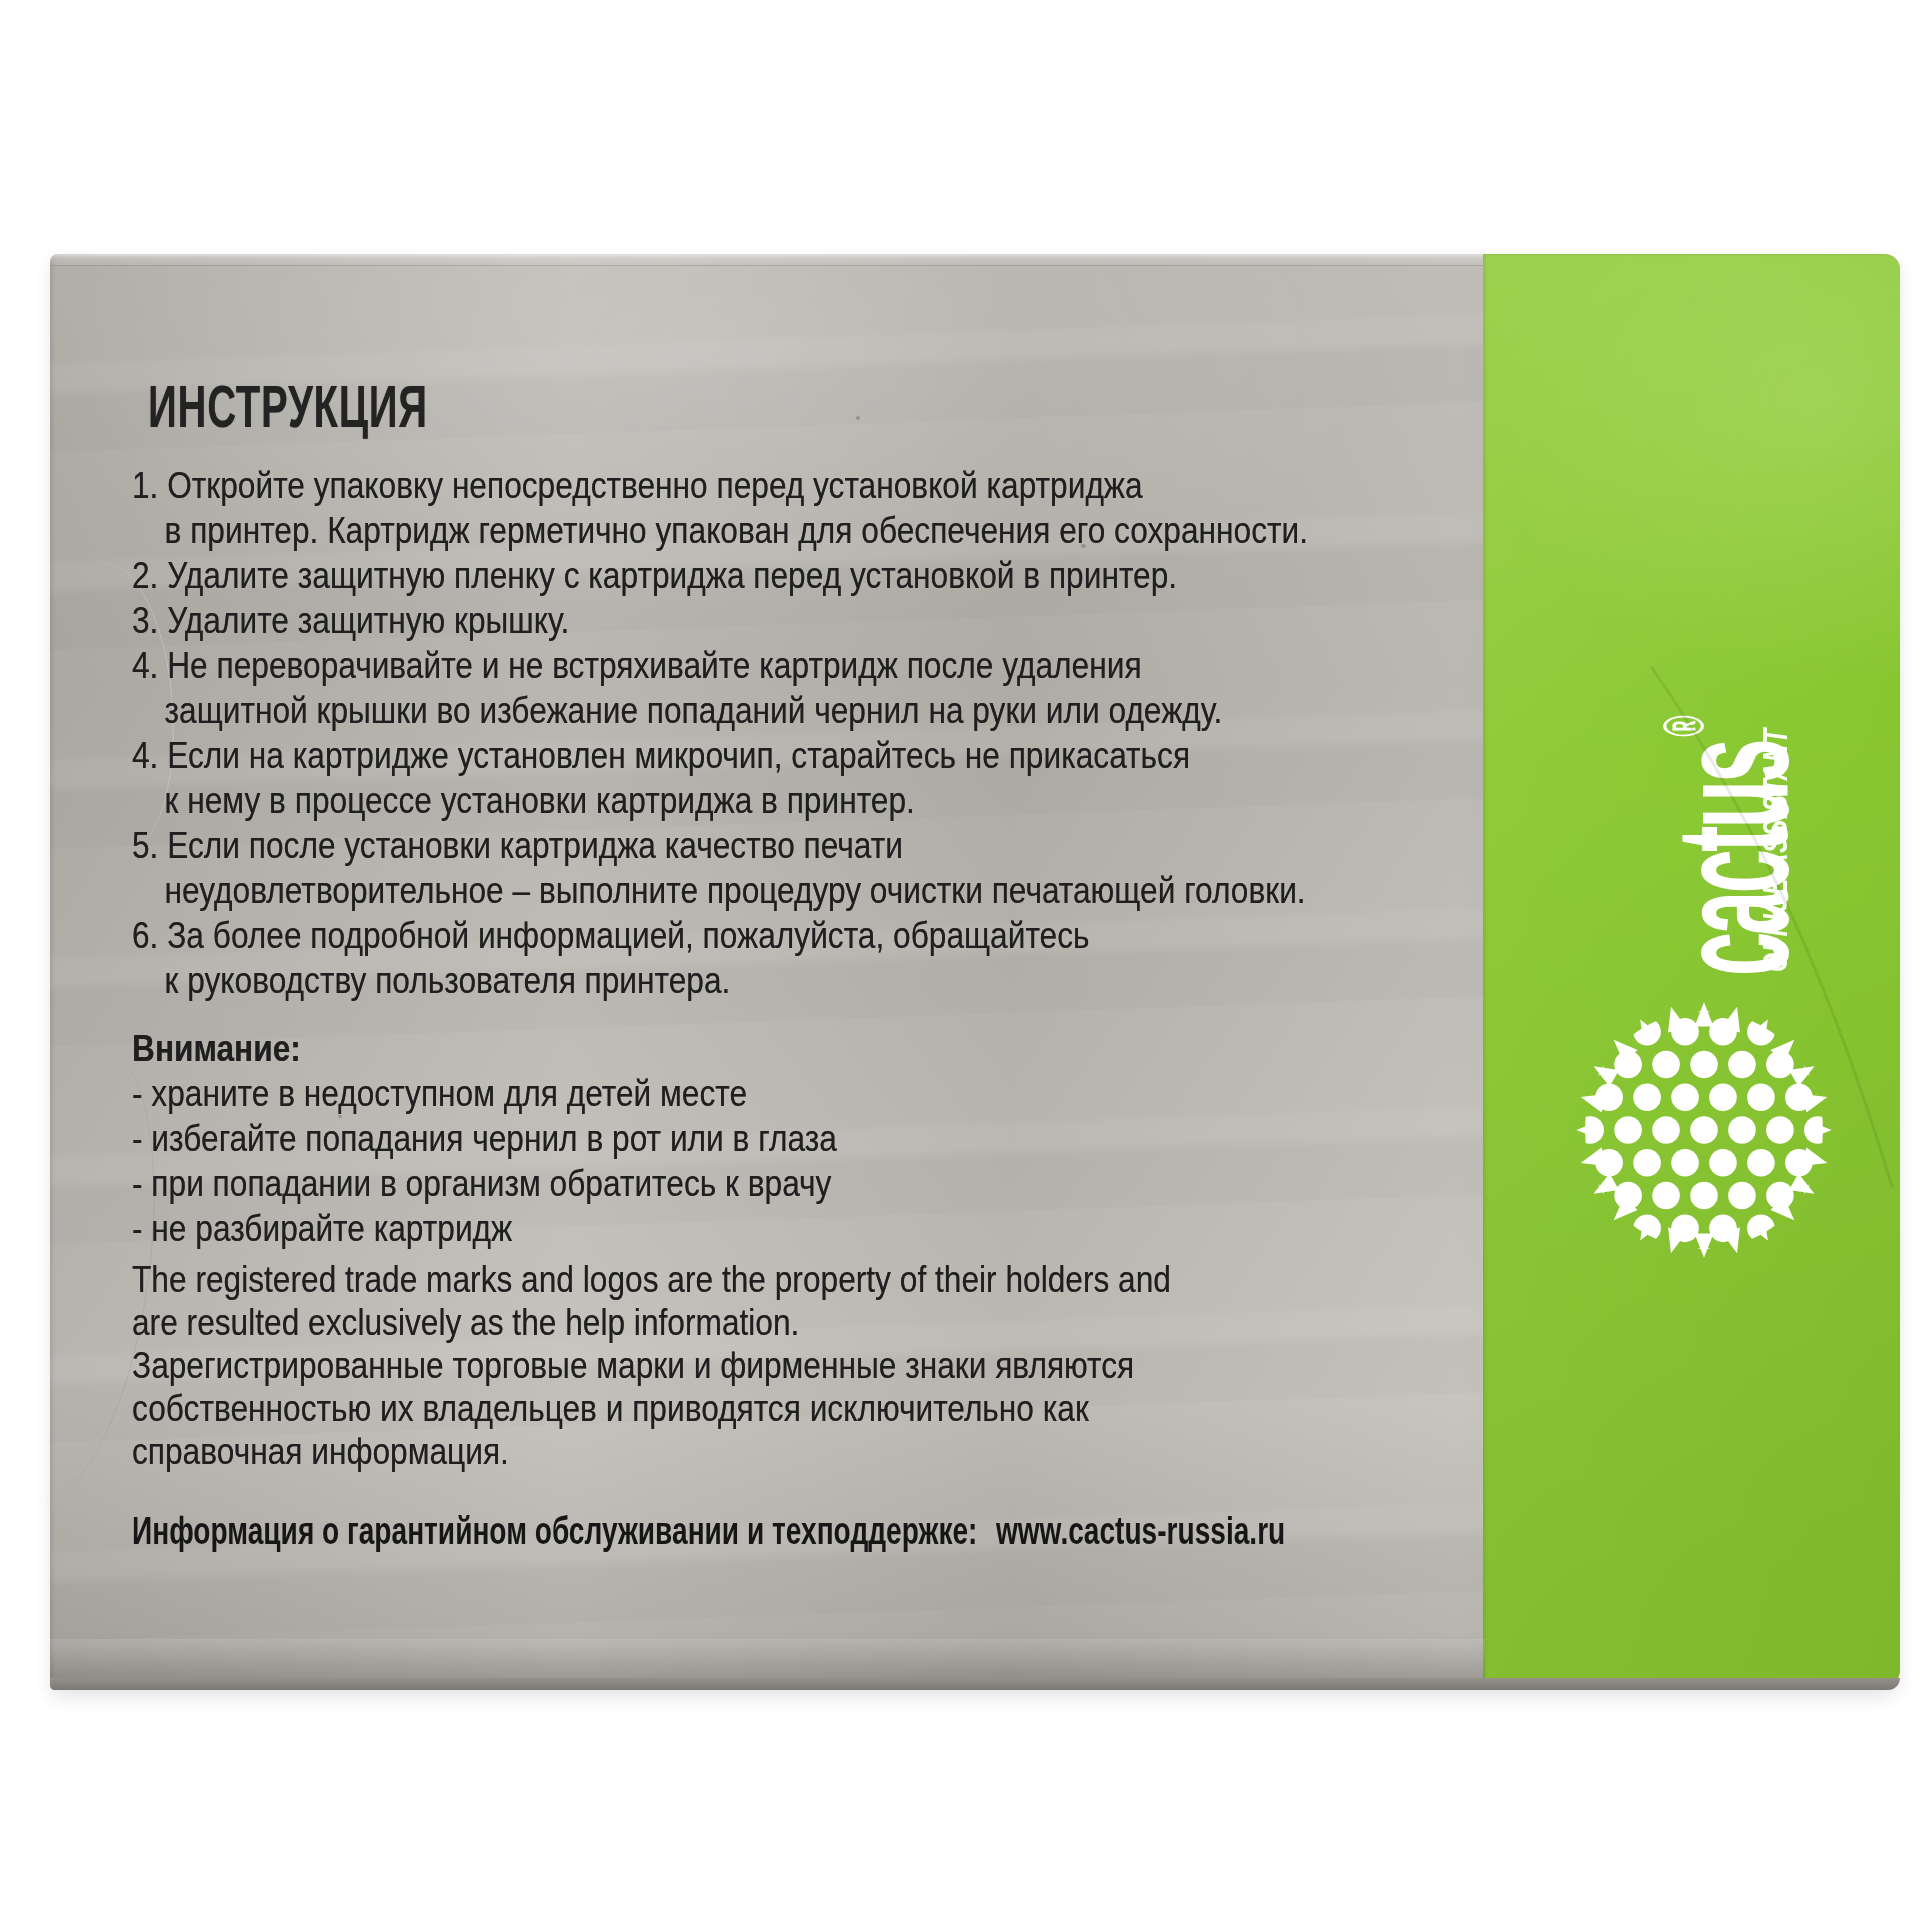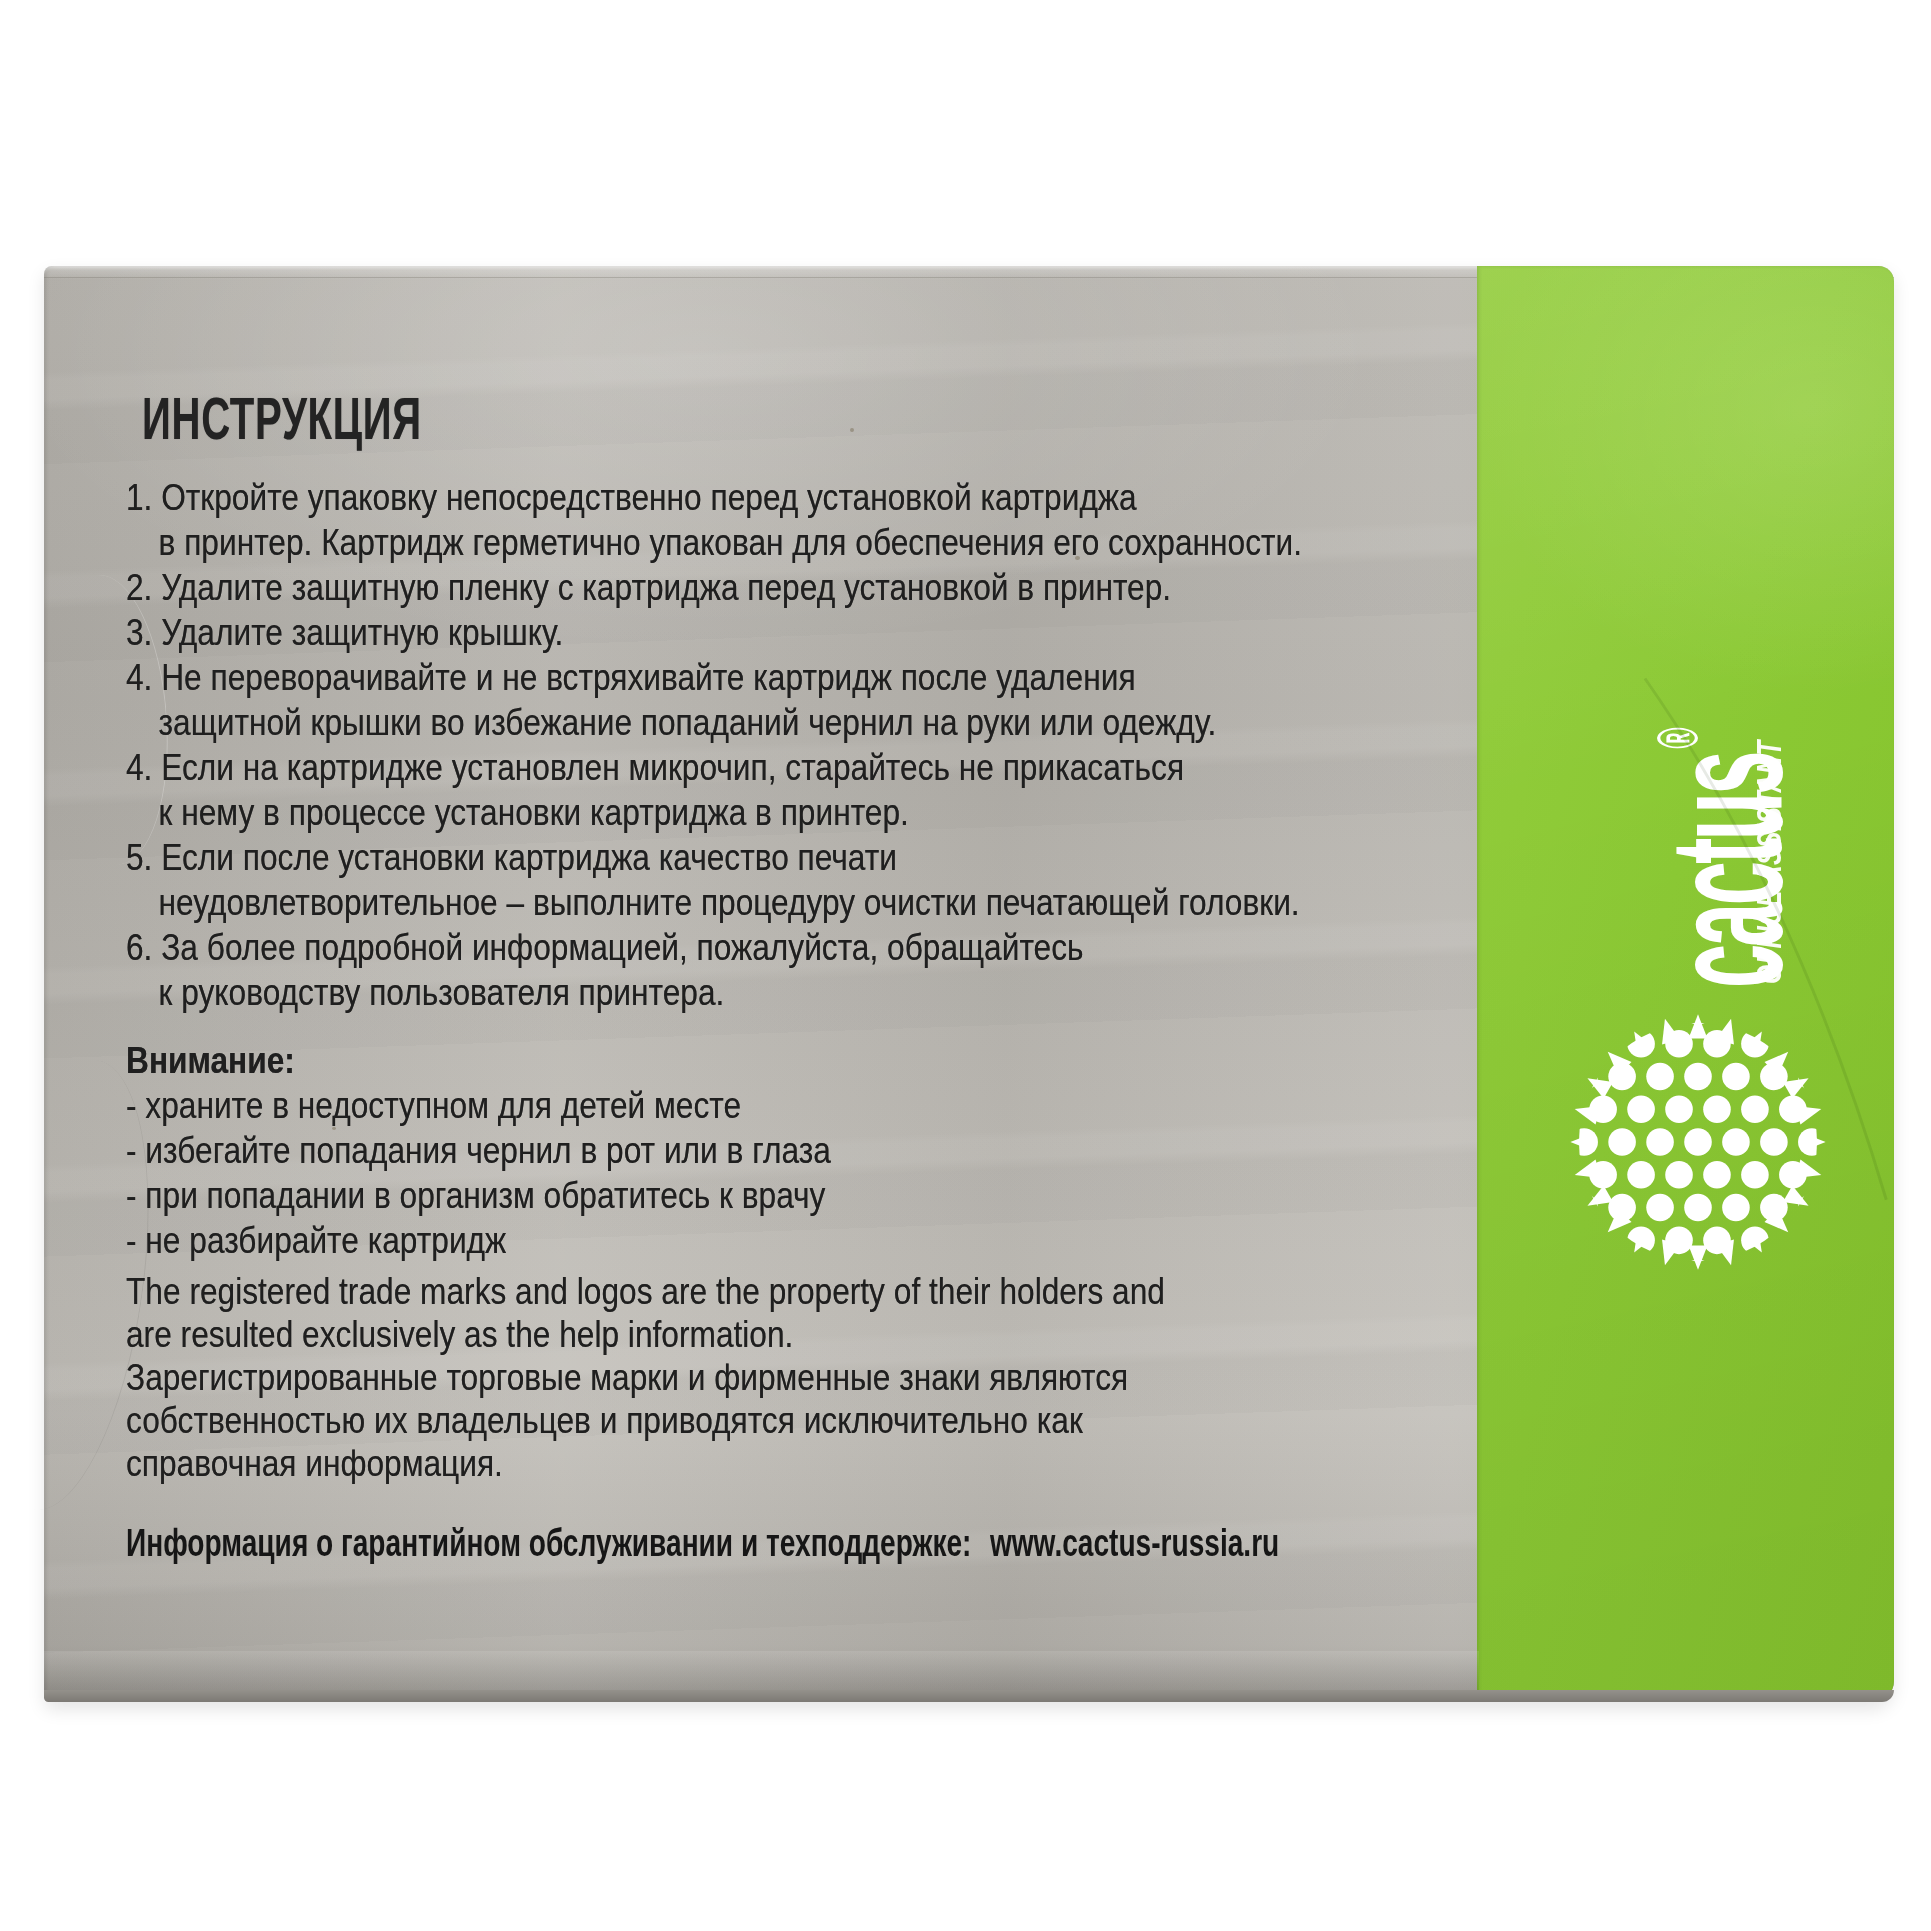--- a/index.html
+++ b/index.html
@@ -1,30 +1,29 @@
 <!DOCTYPE html>
 <html><head>
 <meta charset="utf-8">
 <style>
   html,body{margin:0;padding:0;}
   body{
     width:1931px;height:1931px;position:relative;background:#ffffff;
     font-family:"Liberation Sans", sans-serif;color:#1f1f1f;overflow:hidden;
   }
   .box{
-    position:absolute;left:44px;top:254px;width:1850px;height:1436px;
+    position:absolute;left:50px;top:254px;width:1850px;height:1436px;
     border-radius:7.7px 15.4px 21px 7.7px;
     background:
       radial-gradient(1159px 502px at 35% 6%, rgba(255,255,255,.16), rgba(255,255,255,0) 60%),
       linear-gradient(180deg, rgba(255,255,255,.28) 0px, rgba(255,255,255,0) 13.5px),
       repeating-linear-gradient(178deg, rgba(255,255,255,0) 0 106px, rgba(255,255,255,.05) 114px 133px, rgba(0,0,0,.02) 145px 198px),
       linear-gradient(90deg, rgba(0,0,0,.05), rgba(255,255,255,.07) 28%, rgba(0,0,0,.03) 52%, rgba(255,255,255,.09) 76%, rgba(0,0,0,.04)),
       linear-gradient(180deg, #bab7b1 0%, #b4b1ab 30%, #bcb9b3 58%, #c2bfb9 80%, #b1aea8 96%, #9e9b95 100%);
     box-shadow:0 7.7px 17.4px rgba(0,0,0,.10), inset 2.9px 0 5.8px -1.9px rgba(0,0,0,.18), inset 0 2.9px 2.9px -1px rgba(255,255,255,.5);
-    margin-top:12px;
   }
   .edge-bottom{
     position:absolute;left:0;right:0;bottom:0;height:11.6px;border-radius:0 0 21px 7.7px;
     background:linear-gradient(180deg,#94918b,#7c7974);
   }
   .edge-bottom-shade{
     position:absolute;left:0;right:415px;bottom:9.7px;height:41px;
     background:linear-gradient(180deg, rgba(255,255,255,.10), rgba(0,0,0,.08));
   }
   .edge-top-line{

